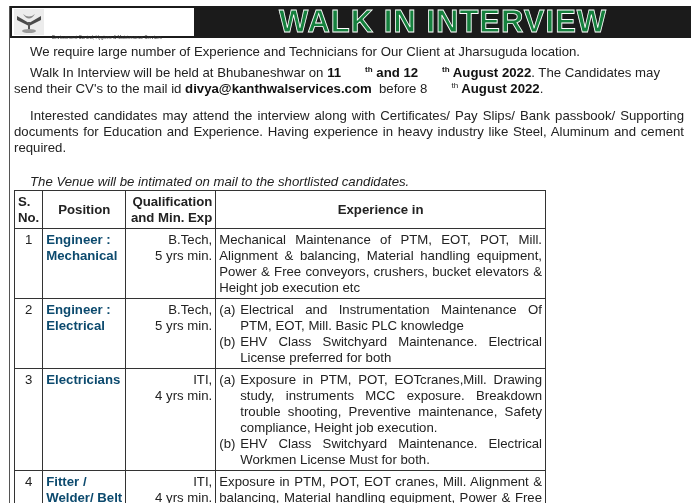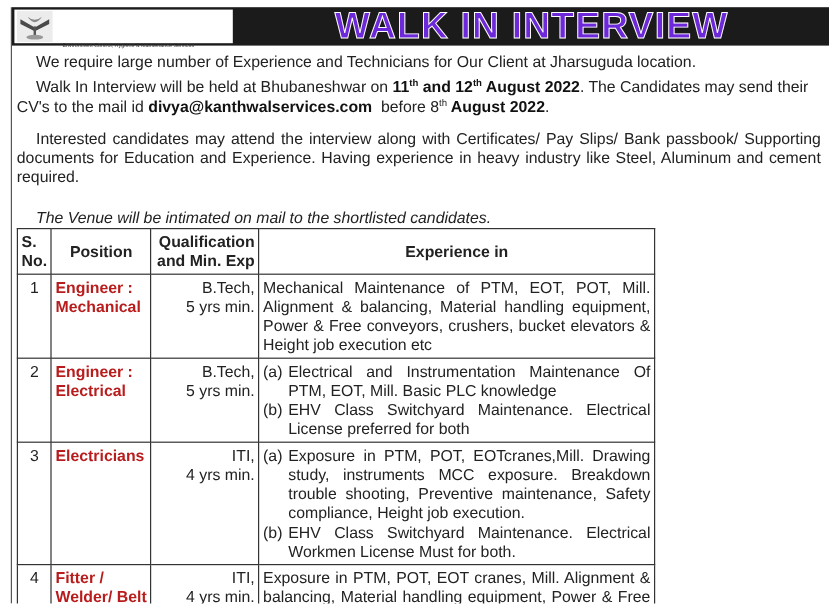--- a/index.html
+++ b/index.html
@@ -16,35 +16,35 @@
   .logo-emblem { width:30px; height:26px; margin-left:2px; position:relative; }
   .logo-wordmark {
     margin-left:4px; width:144px; height:22px; background:#6a6a6a; position:relative;
     display:flex; flex-direction:column; justify-content:flex-start;
   }
   .logo-name { color:#fff; font-family:"Liberation Serif", serif; font-weight:bold; font-size:15px; line-height:15px; padding-left:3px; letter-spacing:0.2px; }
   .logo-services { color:#fff; font-family:"Liberation Serif", serif; font-style:italic; font-size:11px; margin-left:6px; font-weight:normal; }
   .logo-tagline { position:absolute; left:40px; top:27px; font-size:4.5px; color:#333; white-space:nowrap; }
   .title {
     position:absolute; left:195px; top:6px; width:496px; height:32px;
-    color:#6d28d9; font-family:"Liberation Sans", sans-serif; font-weight:900; font-size:31px; line-height:32px;
+    color:#15803d; font-family:"Liberation Sans", sans-serif; font-weight:900; font-size:31px; line-height:32px;
     text-align:center; letter-spacing:1px; -webkit-text-stroke:0.8px #fff;
   }
   .para { position:absolute; left:14px; width:670px; font-size:13.2px; line-height:16px; color:#222; }
   .para b { font-weight:bold; color:#111; }
-  .para sup { font-size:8px; vertical-align:5px; line-height:0; }
+  .para sup { font-size:8px; vertical-align:5px; line-height:0;margin-left:24px; }
   .justify { text-align:justify; }
   table.jobs {
     position:absolute; left:14px; top:190px; width:532px; border-collapse:collapse;
     font-size:13.2px; line-height:16px; color:#222;
   }
   table.jobs td, table.jobs th { border:1px solid #333; vertical-align:top; padding:3px 3px 2px 3px; }
   table.jobs th { font-weight:bold; vertical-align:middle; color:#222; }
   .c-sno { width:20px; text-align:center; }
-  .c-pos { width:76px; font-weight:bold; color:#b91c1c; }
+  .c-pos { width:76px; font-weight:bold; color:#0c4a6e; }
   .c-qual { width:83px; text-align:right;margin-top:12px; }
   .c-exp { text-align:justify; }
   .th-sno { text-align:left; line-height:16px; }
   .item { display:flex; }
   .item .lbl { flex:0 0 21px; }
   .item .txt { flex:1; text-align:justify; }
 </style>
 </head>
 <body>
 

